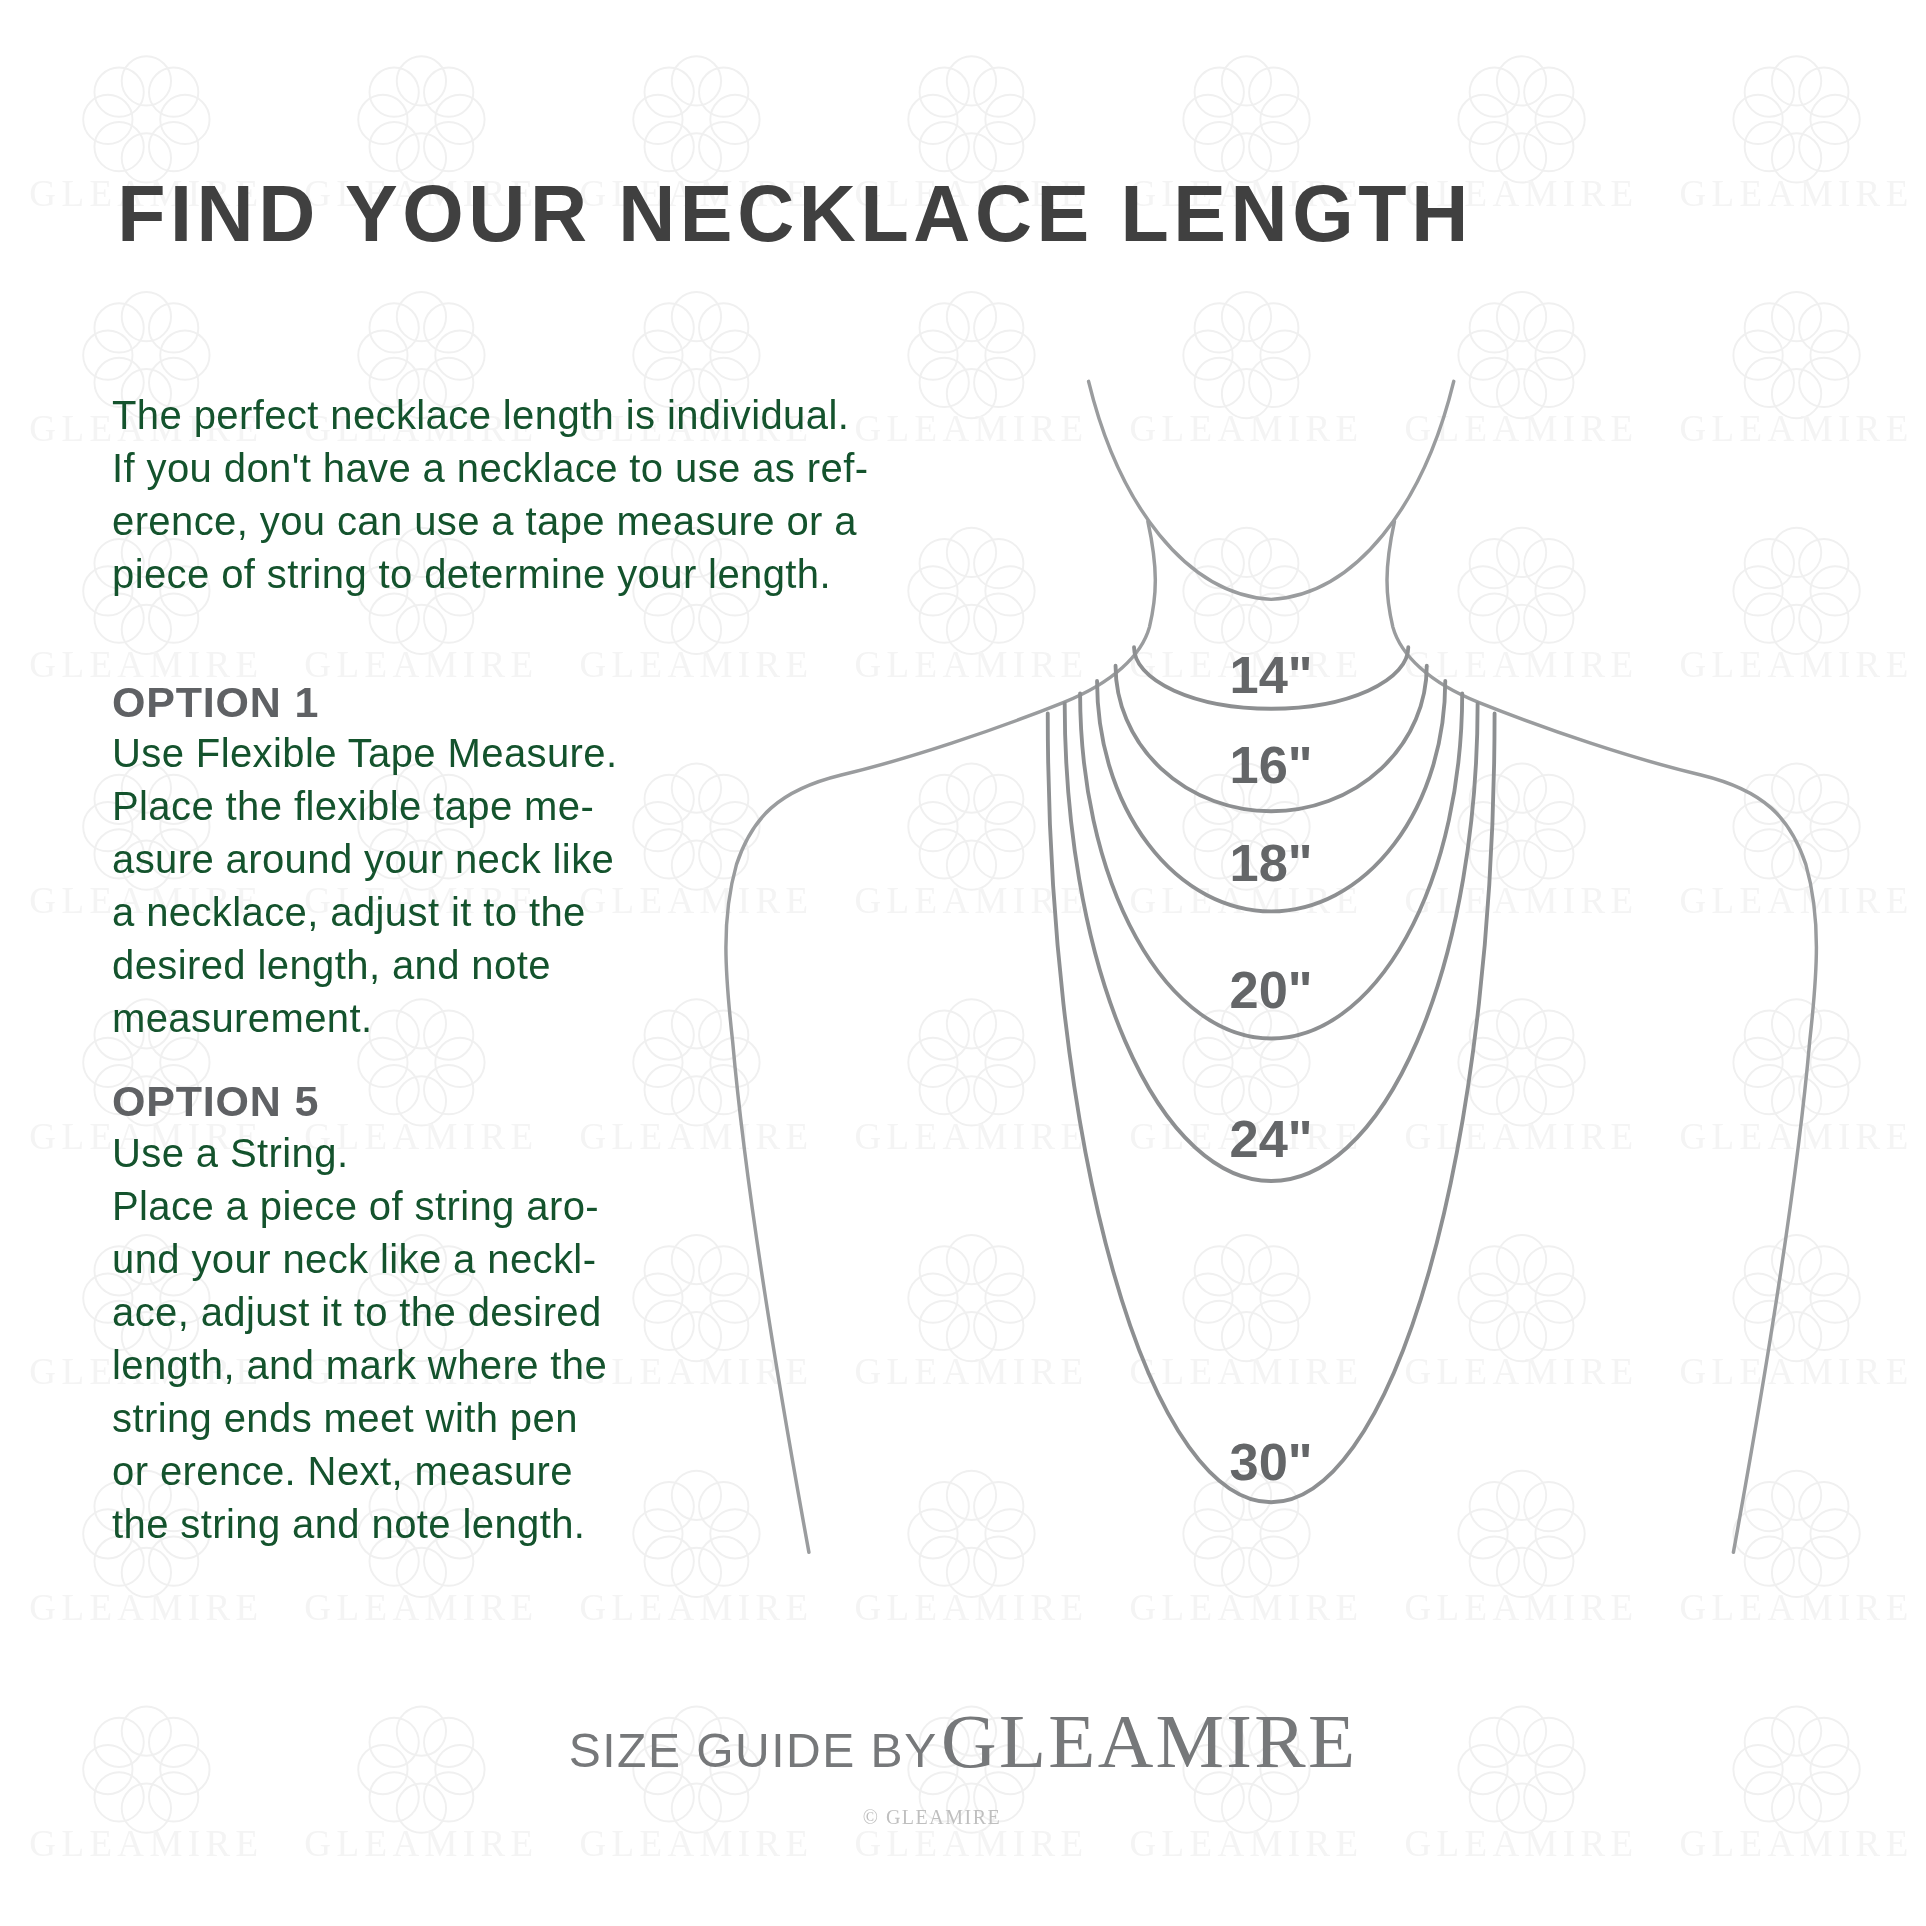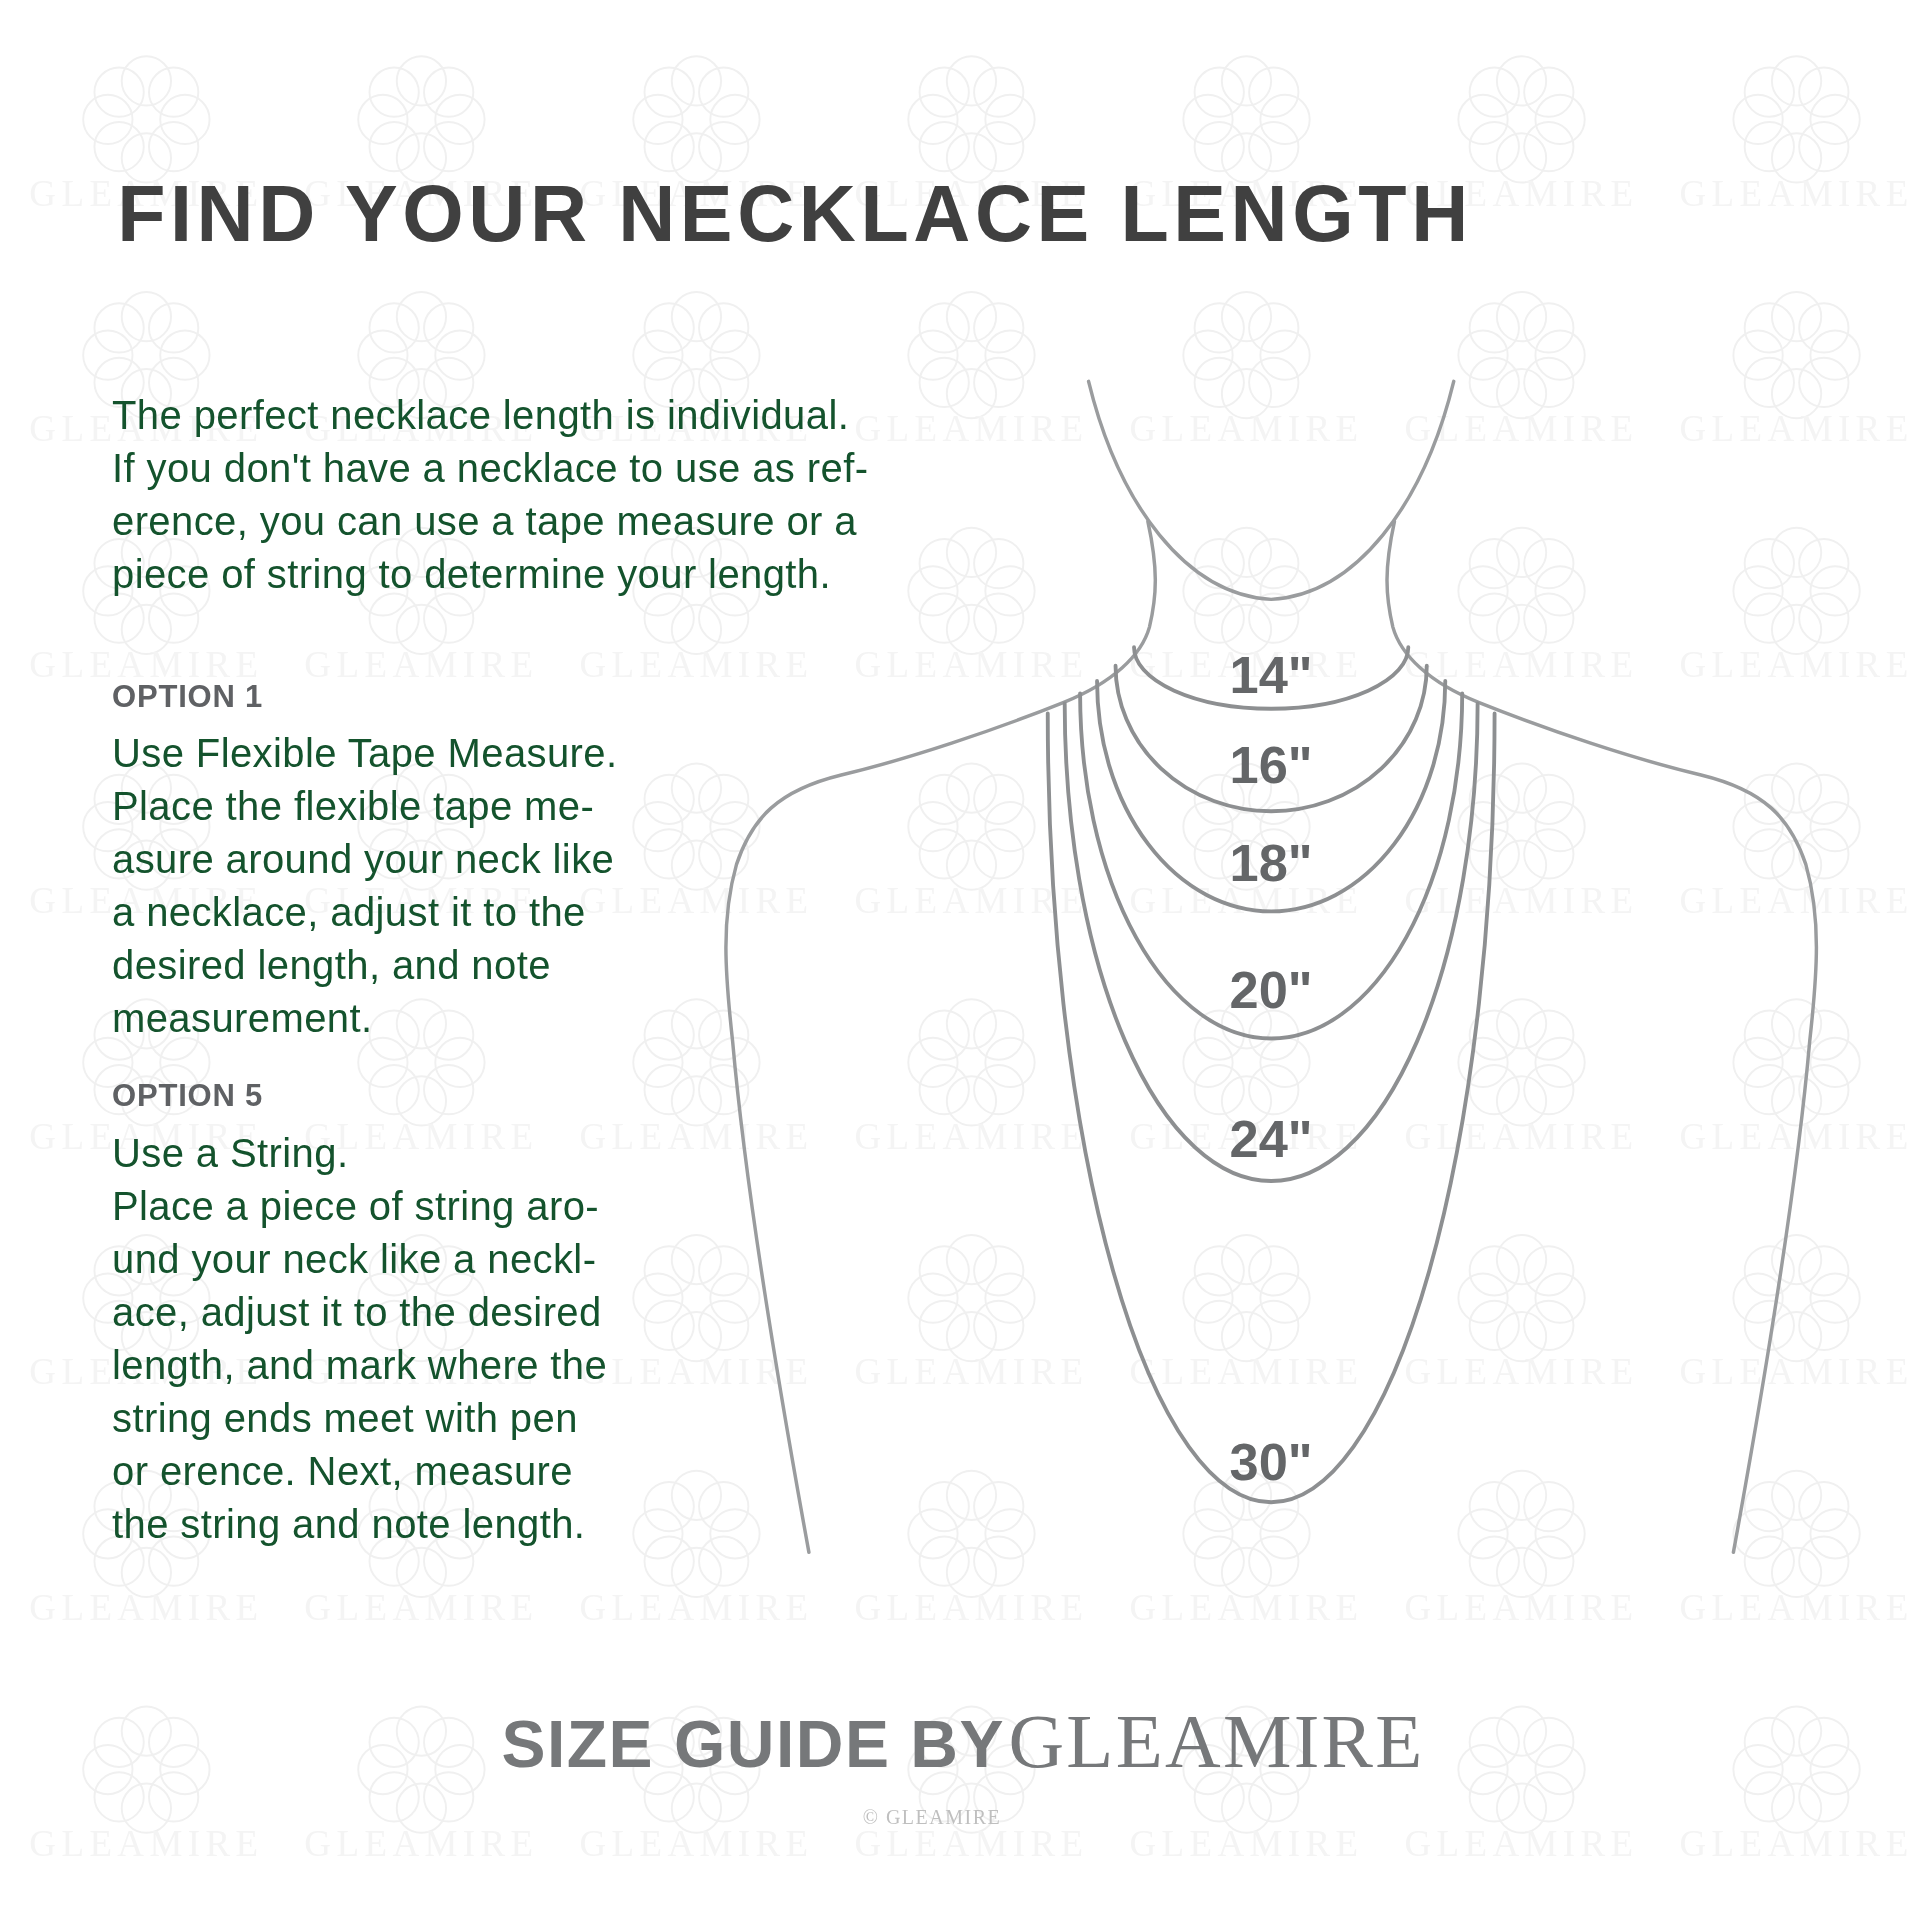--- a/index.html
+++ b/index.html
@@ -40,21 +40,21 @@
     white-space: pre-line;
     font-size: 40px;
     line-height: 53px;
     color: #14532d;
     letter-spacing: 0.4px;
   }
   .copy-block.intro { top: 389px; }
   .opt-heading {
     position: absolute;
     left: 112px;
-    font-size: 31px;
+    font-size: 43px;
     font-weight: bold;
     line-height: 1;
     color: #5f6164;
     letter-spacing: 0.8px;
   }
   .opt-heading.h1 { top: 681px; }
   .opt-body.b1 { top: 727px; }
   .opt-heading.h2 { top: 1080px; }
   .opt-body.b2 { top: 1127px; }
   .footer-title {
@@ -62,22 +62,22 @@
     left: 0;
     top: 1703px;
     width: 1926px;
     text-align: center;
     line-height: 1;
     color: #76787a;
     margin: 0;
   }
   .footer-title .prefix {
     font-family: "Liberation Sans", sans-serif;
-    font-weight: bold;
-    font-size: 66px;
+    font-weight: normal;
+    font-size: 48px;
     letter-spacing: 1.5px;
   }
   .footer-title .brand {
     font-family: "Liberation Serif", serif;
     font-weight: normal;
     font-size: 77px;
     letter-spacing: 2.3px;
   }
   .copyright {
     position: absolute;

